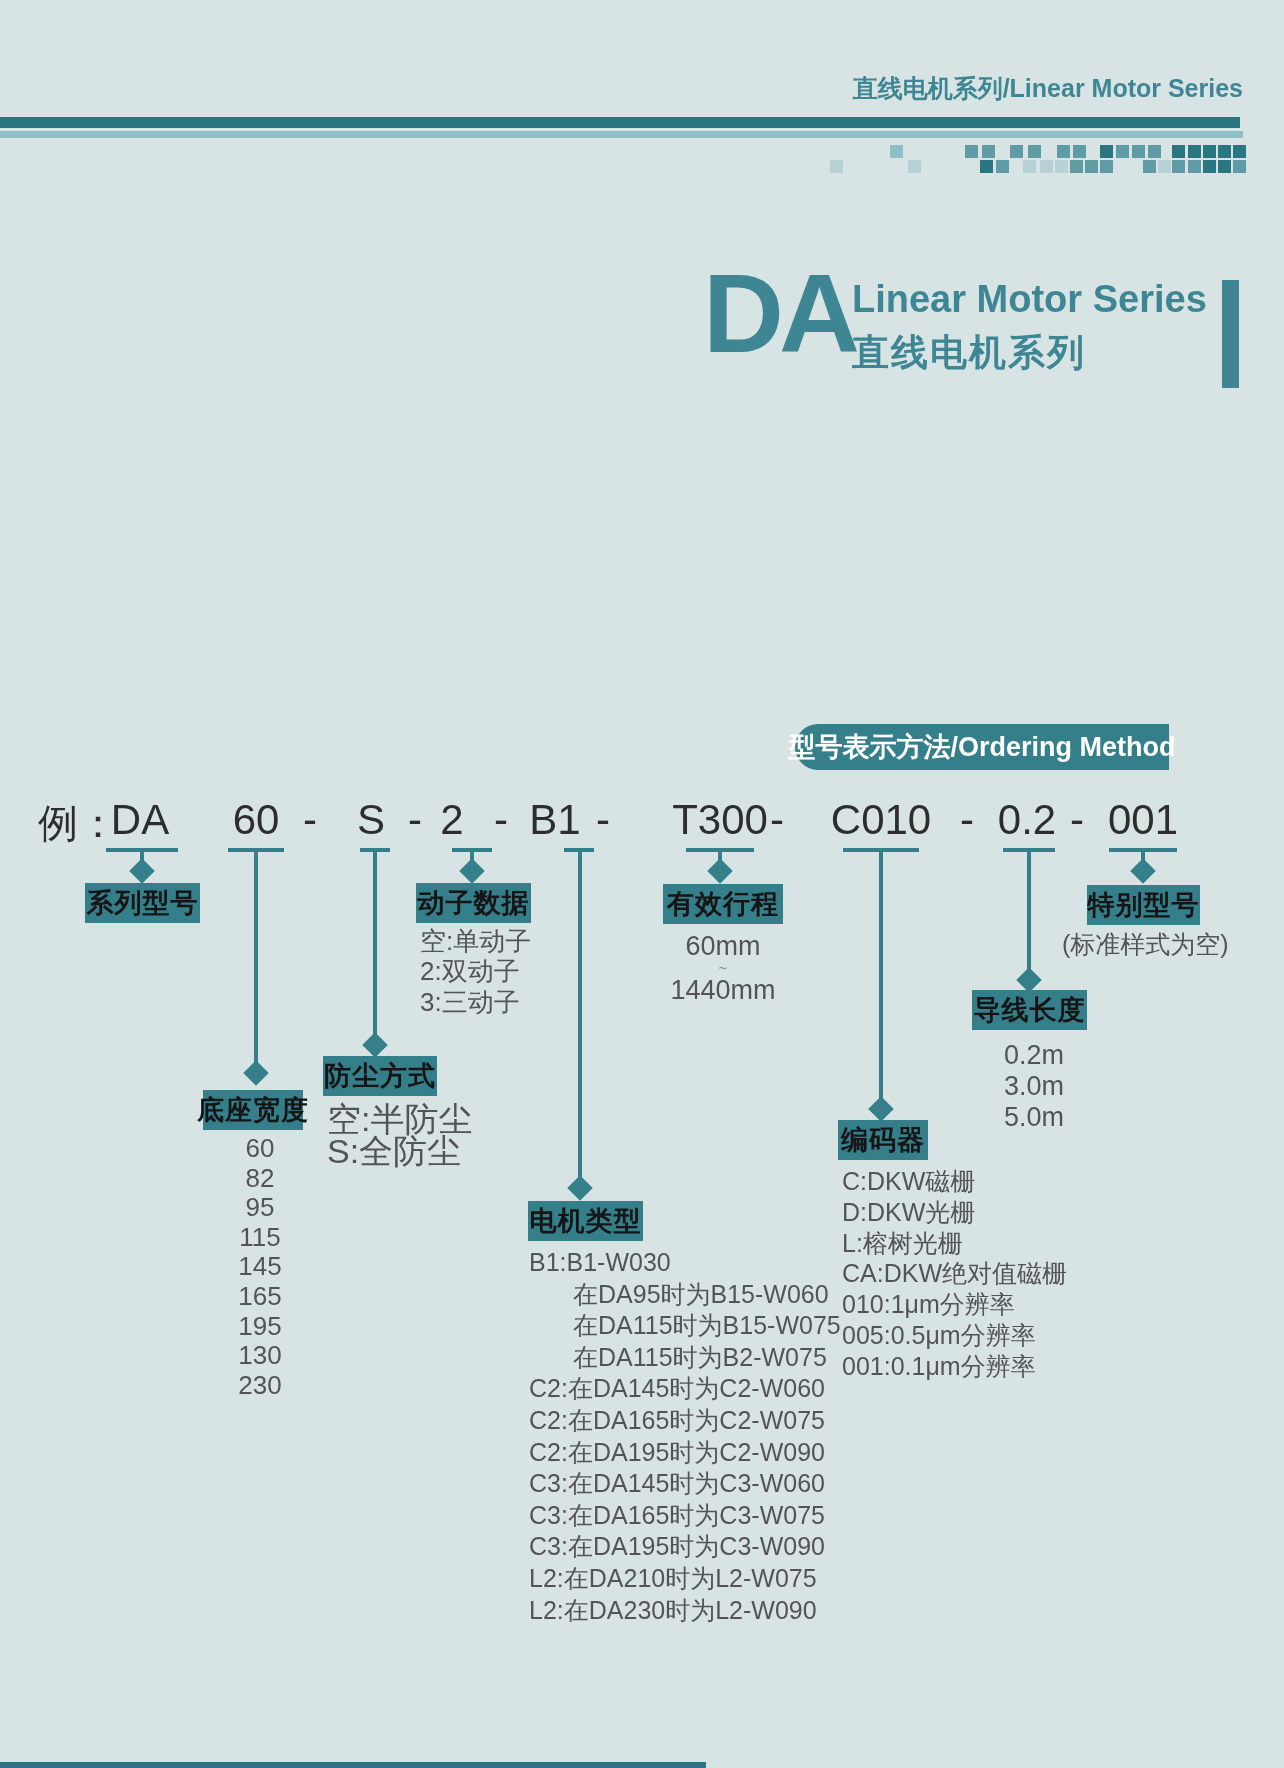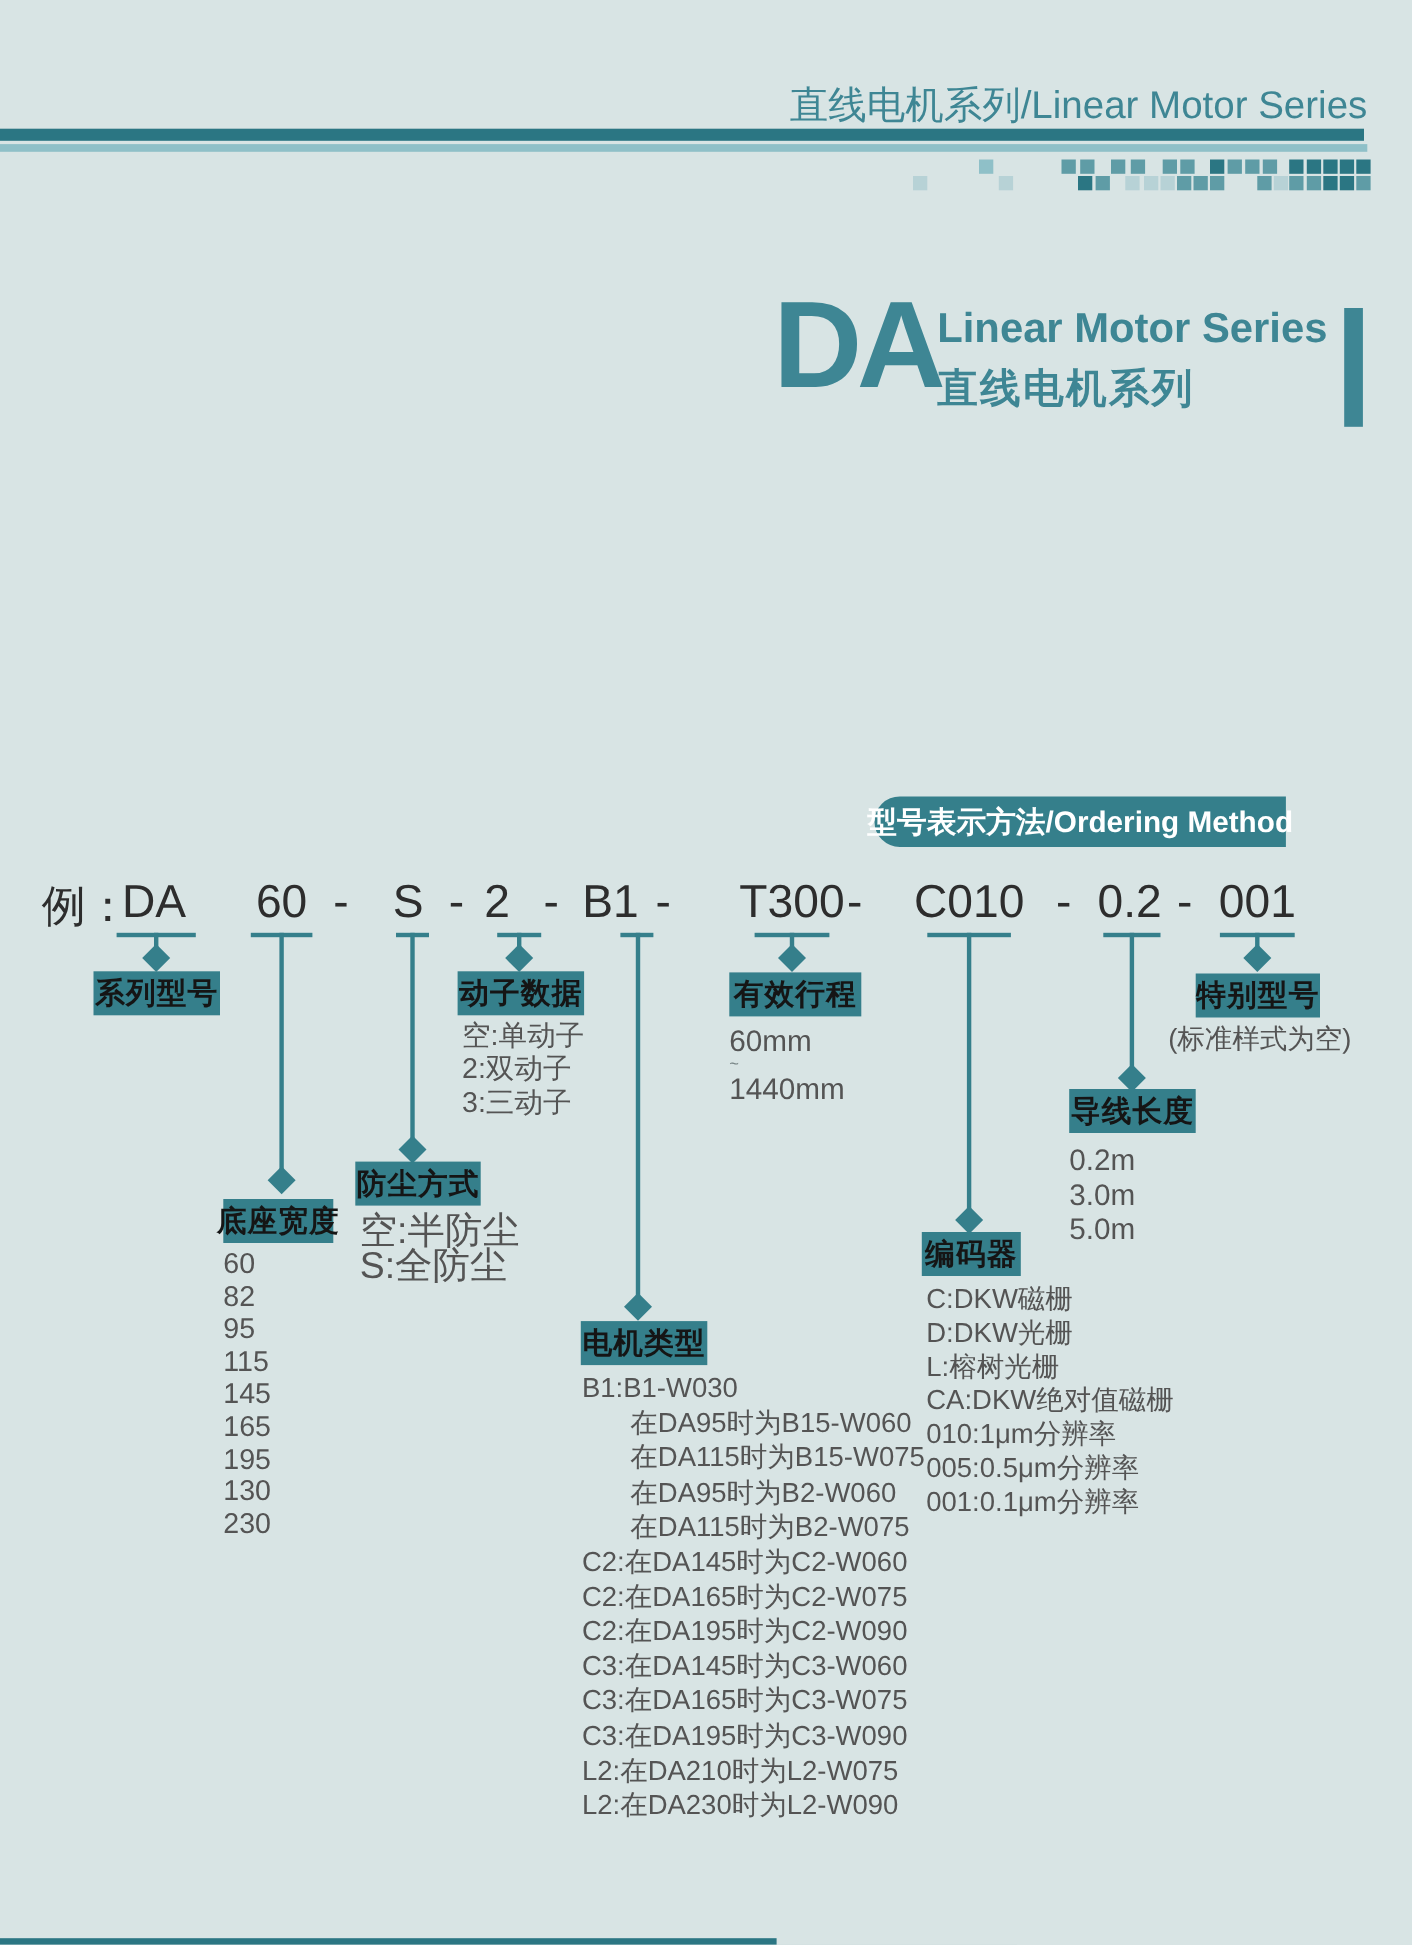--- a/index.html
+++ b/index.html
@@ -11,21 +11,21 @@
     --teal-xlight:#b7d2d6;
     --ink:#151515;
     --body:#545454;
     --ex:#2d2d2d;
   }
   html,body{margin:0;padding:0;}
   body{background:#c9d6d6;font-family:"Liberation Sans","DejaVu Sans",sans-serif;}
   .page{position:relative;width:1284px;height:1768px;background:var(--bg);overflow:hidden;margin:0 auto;}
 
   
-  .header-title{position:absolute;top:72px;right:41px;font-size:35px;font-weight:400;color:var(--teal-text);white-space:nowrap;}
+  .header-title{position:absolute;top:72px;right:41px;font-size:25px;font-weight:700;color:var(--teal-text);white-space:nowrap;}
   .bar{position:absolute;left:0;}
   .bar-dark{top:117px;width:1240px;height:11px;background:var(--teal-dark);}
   .bar-light{top:131px;width:1243px;height:7px;background:var(--teal-light);}
   .mosaic{position:absolute;left:0;top:145px;width:1284px;height:30px;}
   .mosaic .sq{position:absolute;width:13px;height:13px;}
 
   
   .hero-da{position:absolute;left:703px;top:258px;font-size:112px;font-weight:700;letter-spacing:-5px;line-height:1;color:var(--teal-text);}
   .hero-en{position:absolute;left:852px;top:278px;font-size:38px;font-weight:700;color:var(--teal-text);white-space:nowrap;}
   .hero-cn{position:absolute;left:852px;top:328px;font-size:37px;font-weight:700;color:var(--teal-text);white-space:nowrap;letter-spacing:2px;}
@@ -45,21 +45,21 @@
   .stem{position:absolute;width:4px;background:var(--teal);}
   .dia{position:absolute;width:18px;height:18px;background:var(--teal);transform:rotate(45deg);}
 
   
   .fbox{position:absolute;background:var(--teal);color:var(--ink);font-size:27px;font-weight:700;
     height:40px;display:flex;align-items:center;justify-content:center;letter-spacing:1px;white-space:nowrap;}
   .flist{position:absolute;color:var(--body);white-space:nowrap;}
   .flist .li{line-height:inherit;}
   .flist .indent{padding-left:44px;}
   .flist .sep{font-size:15px;line-height:12px;color:#7a8788;}
-  .center{}
+  .center{text-align:center;}
   .note{position:absolute;color:var(--body);font-size:25px;text-align:center;white-space:nowrap;}
 
   .bottom-strip{position:absolute;left:0;top:1762px;width:706px;height:6px;background:var(--teal-dark);}
 </style>
 </head>
 <body>
 
 <div class="page">
 
   <div class="header-title">直线电机系列/Linear Motor Series</div>
@@ -216,21 +216,20 @@
       <div class="li">010:1μm分辨率</div>
       <div class="li">005:0.5μm分辨率</div>
       <div class="li">001:0.1μm分辨率</div>
     </div>
 
   <div class="fbox" style="left:528px;top:1201px;width:115px">电机类型</div>
   <div class="flist" style="left:529px;top:1247px;font-size:25px;line-height:31.6px">
       <div class="li">B1:B1-W030</div>
       <div class="li indent">在DA95时为B15-W060</div>
       <div class="li indent">在DA115时为B15-W075</div>
-      <div class="li indent">在DA95时为B2-W060</div>
       <div class="li indent">在DA115时为B2-W075</div>
       <div class="li">C2:在DA145时为C2-W060</div>
       <div class="li">C2:在DA165时为C2-W075</div>
       <div class="li">C2:在DA195时为C2-W090</div>
       <div class="li">C3:在DA145时为C3-W060</div>
       <div class="li">C3:在DA165时为C3-W075</div>
       <div class="li">C3:在DA195时为C3-W090</div>
       <div class="li">L2:在DA210时为L2-W075</div>
       <div class="li">L2:在DA230时为L2-W090</div>
     </div>

